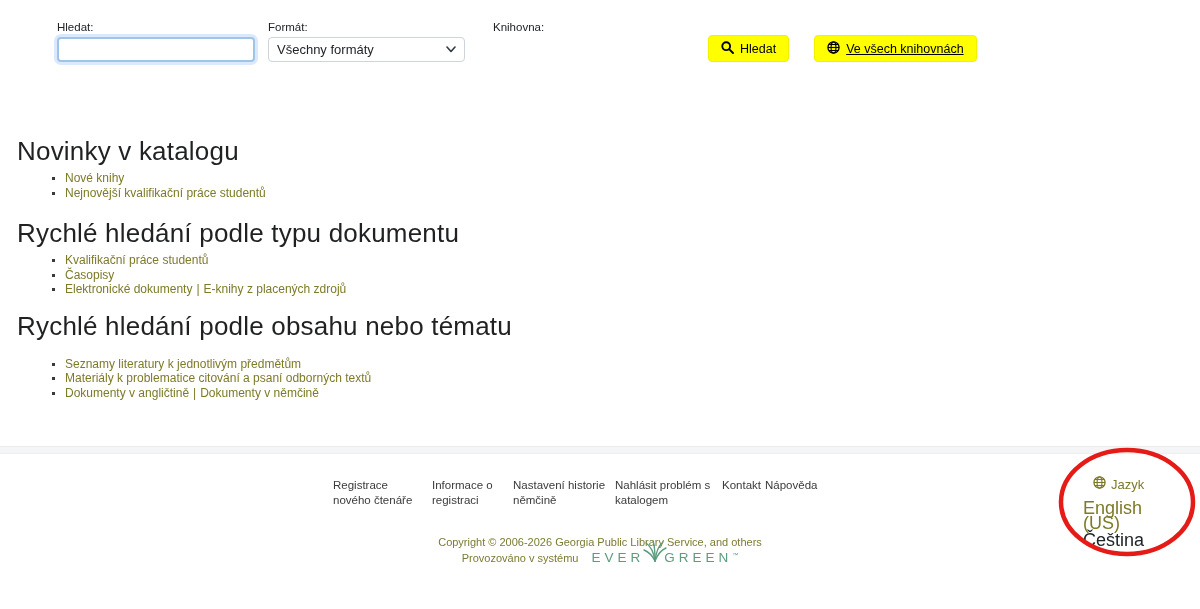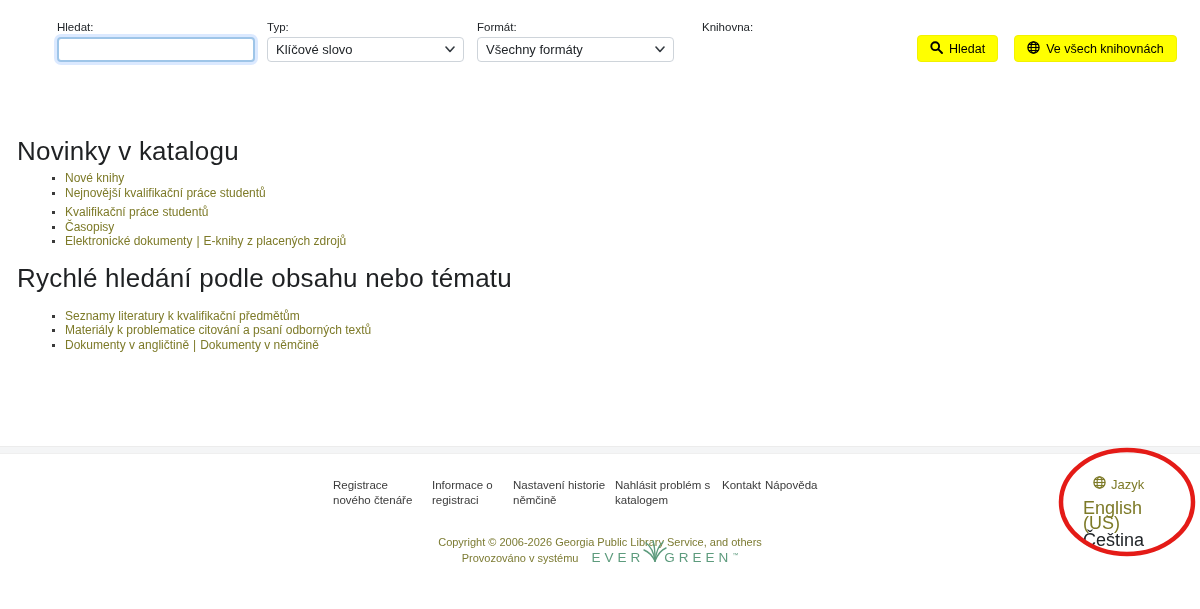--- a/index.html
+++ b/index.html
@@ -74,21 +74,21 @@
     background: #ffff00;
     border: 1px solid #f2f200;
     border-radius: 4px;
     font-size: 12.5px;
     color: #000;
     font-family: "Liberation Sans", sans-serif;
     cursor: pointer;
     white-space: nowrap;
   }
   .btn-search { margin-left: 27px; }
-  .btn-all-libs { margin-left: 16px; }
+  .btn-all-libs { margin-left: 25px; text-decoration: underline; }
   .btn svg { flex: 0 0 auto; }
 
   
   .content { padding: 136px 0 0 17px; }
   .content h2 {
     font-size: 26px;
     font-weight: 400;
     color: #1f2123;
     line-height: 30px;
     letter-spacing: 0.2px;
@@ -207,33 +207,20 @@
 
 <div class="searchbar">
 
   <div class="field f-query">
     <label>Hledat:</label>
     <div class="control">
       <input class="search-input" type="text" value="" style="">
     </div>
   </div>
 
-  <div class="field f-type">
-    <label>Typ:</label>
-    <div class="control">
-      <select class="sel">
-        <option>Klíčové slovo</option>
-      </select>
-      <span class="chev">
-        <svg width="10" height="7" viewBox="0 0 10 7">
-            <path d="M1 1 L5 5.5 L9 1" fill="none" stroke="#343a40" stroke-width="1.6" stroke-linecap="round" stroke-linejoin="round"></path>
-          </svg>
-      </span>
-    </div>
-  </div>
 
   <div class="field f-format">
     <label>Formát:</label>
     <div class="control">
       <select class="sel">
         <option>Všechny formáty</option>
       </select>
       <span class="chev">
         <svg width="10" height="7" viewBox="0 0 10 7">
             <path d="M1 1 L5 5.5 L9 1" fill="none" stroke="#343a40" stroke-width="1.6" stroke-linecap="round" stroke-linejoin="round"></path>
@@ -275,36 +262,37 @@
   <h2>Novinky v katalogu</h2>
   <ul>
     <li>
       <a class="olive">Nové knihy</a>
     </li>
     <li>
       <a class="olive">Nejnovější kvalifikační práce studentů</a>
     </li>
   </ul>
 
+  <h2 class="h-second">Rychlé hledání podle typu dokumentu</h2>
   <ul>
     <li>
       <a class="olive">Kvalifikační práce studentů</a>
     </li>
     <li>
       <a class="olive">Časopisy</a>
     </li>
     <li>
       <a class="olive">Elektronické dokumenty</a><span class="sep">|</span><a class="olive">E-knihy z placených zdrojů</a>
     </li>
   </ul>
 
   <h2 class="h-third">Rychlé hledání podle obsahu nebo tématu</h2>
   <ul class="list-third">
     <li>
-      <a class="olive">Seznamy literatury k kvalifikační předmětům</a>
+      <a class="olive">Seznamy literatury k jednotlivým předmětům</a>
     </li>
     <li>
       <a class="olive">Materiály k problematice citování a psaní odborných textů</a>
     </li>
     <li>
       <a class="olive">Dokumenty v angličtině</a><span class="sep">|</span><a class="olive">Dokumenty v němčině</a>
     </li>
   </ul>
 </div>
 

